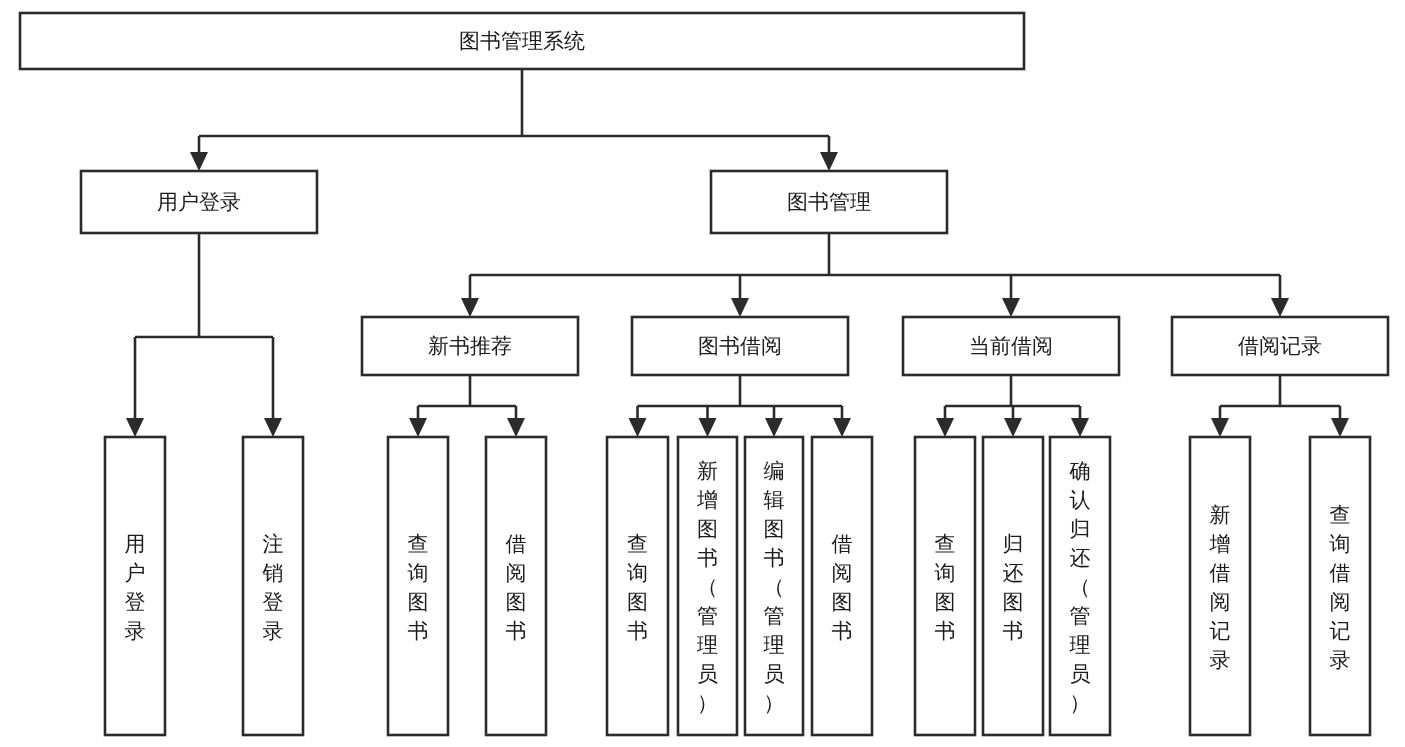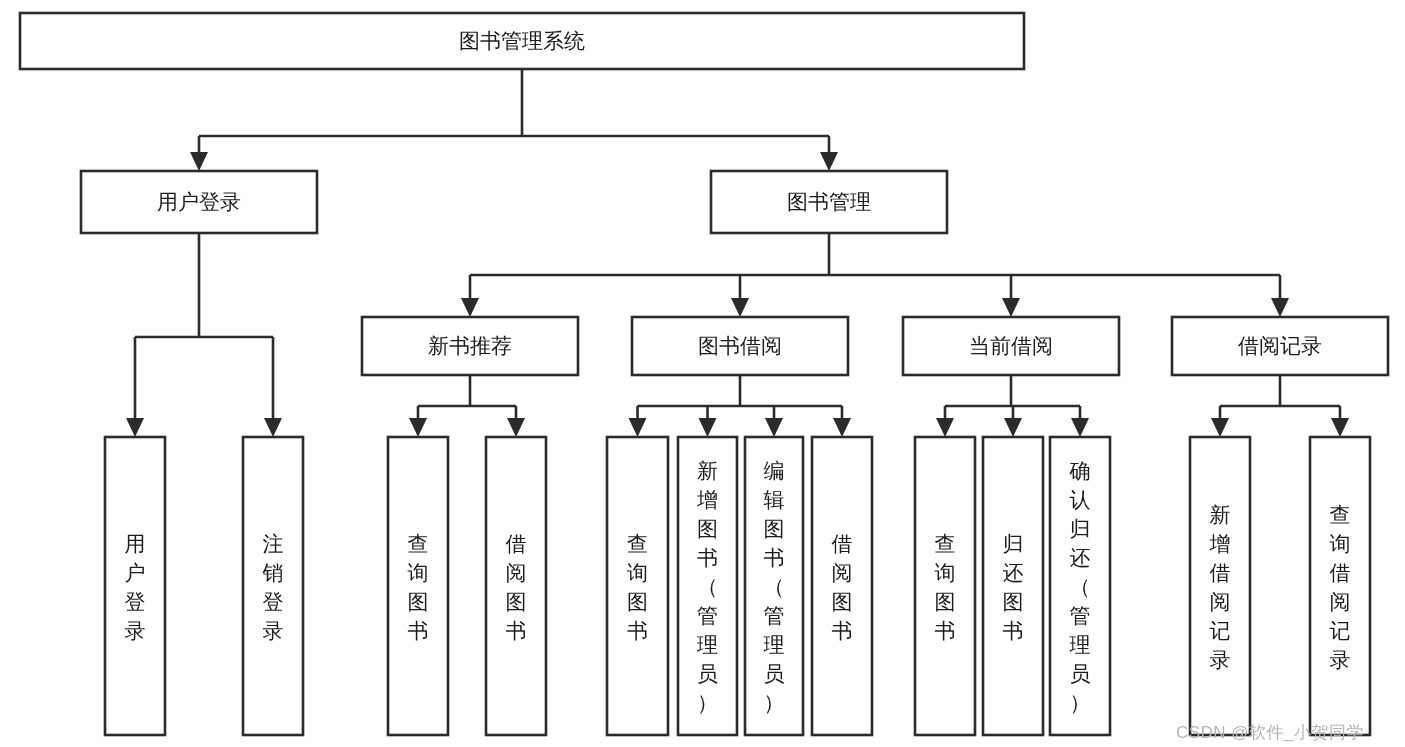--- a/index.html
+++ b/index.html
@@ -217,14 +217,13 @@
         <g>
           <rect x="1190" y="437" width="60" height="298" class="node-box"></rect>
           <text x="1220" class="node-label-v"><tspan x="1220" y="521.62">新</tspan><tspan x="1220" y="550.62">增</tspan><tspan x="1220" y="579.62">借</tspan><tspan x="1220" y="608.62">阅</tspan><tspan x="1220" y="637.62">记</tspan><tspan x="1220" y="666.62">录</tspan></text>
         </g>
         <g>
           <rect x="1310" y="437" width="60" height="298" class="node-box"></rect>
           <text x="1340" class="node-label-v"><tspan x="1340" y="521.62">查</tspan><tspan x="1340" y="550.62">询</tspan><tspan x="1340" y="579.62">借</tspan><tspan x="1340" y="608.62">阅</tspan><tspan x="1340" y="637.62">记</tspan><tspan x="1340" y="666.62">录</tspan></text>
         </g>
       </g>
   </svg>
-  <div class="watermark-text">CSDN @软件_小贺同学</div>
 </div>
 
 </body></html>

